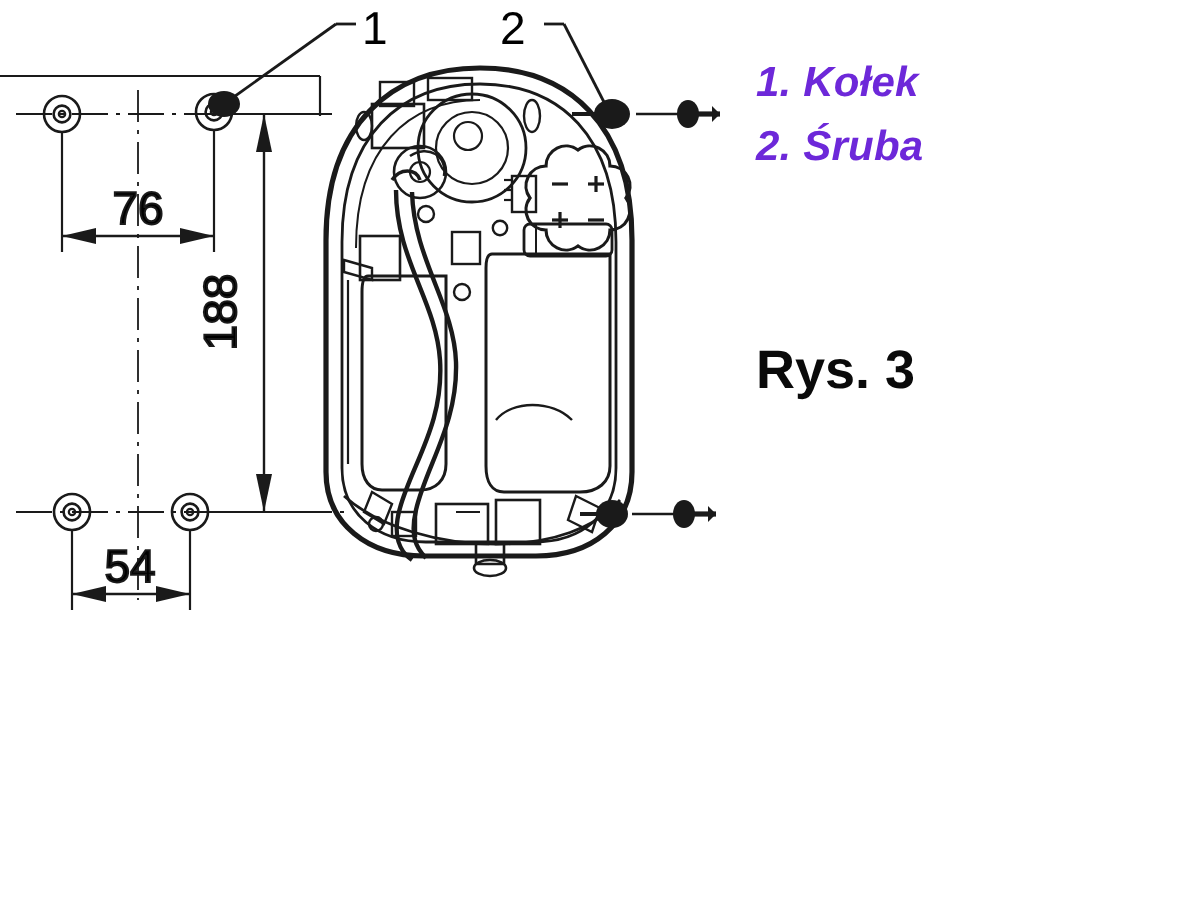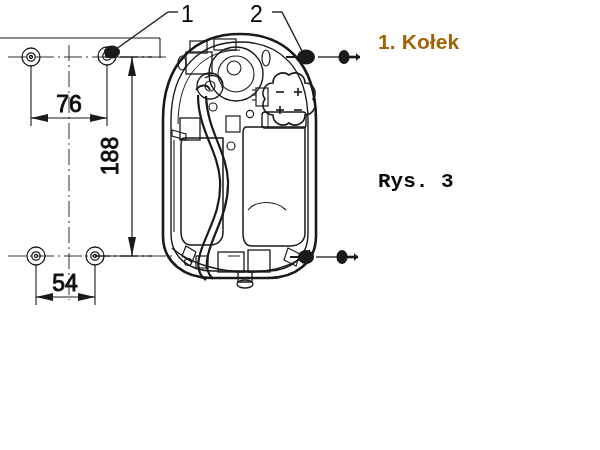--- a/index.html
+++ b/index.html
@@ -14,30 +14,31 @@
     position:absolute;left:0;top:0;width:600px;height:450px;
   }
   .legend{
     position:absolute;
     left:378px;top:26px;
     width:210px;
     font-family:"Liberation Sans", sans-serif;
     font-weight:bold;
     font-size:21px;
     line-height:32px;
-    color:#a16207;
+    color:#6d28d9;
     letter-spacing:0.1px;
+    font-style:italic;
   }
   .legend-line{white-space:nowrap;}
   .figure-caption{
     position:absolute;
     left:378px;top:170px;
-    font-family:Liberation Mono, monospace;
+    font-family:Liberation Sans, sans-serif;
     font-weight:bold;
-    font-size:21px;
+    font-size:27px;
     color:#0a0a0a;
   }
   svg text{
     font-family:"Liberation Sans", sans-serif;
     fill:#000;
   }
 </style>
 </head>
 <body>
 
@@ -266,15 +267,16 @@
       <ellipse cx="342" cy="257" rx="5.5" ry="7" fill="#1a1a1a" stroke="none"></ellipse>
       <line x1="347" y1="257" x2="358" y2="257" stroke="#1a1a1a" stroke-width="2.6"></line>
       <polygon points="358,257 354,253 354,261" fill="#1a1a1a" stroke="none"></polygon>
     </g>
   </g>
 
 </svg>
 
 <div class="legend">
   <div class="legend-line">1. Kołek</div>
+  <div class="legend-line">2. Śruba</div>
 </div>
 
 <div class="figure-caption">Rys. 3</div>
 
 </body></html>

